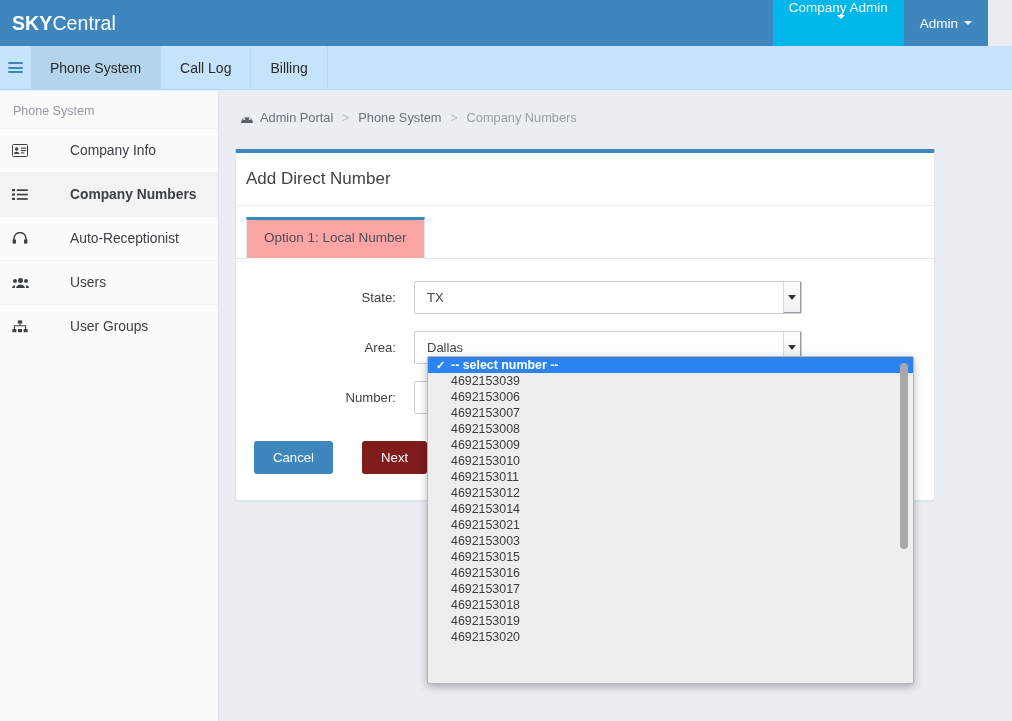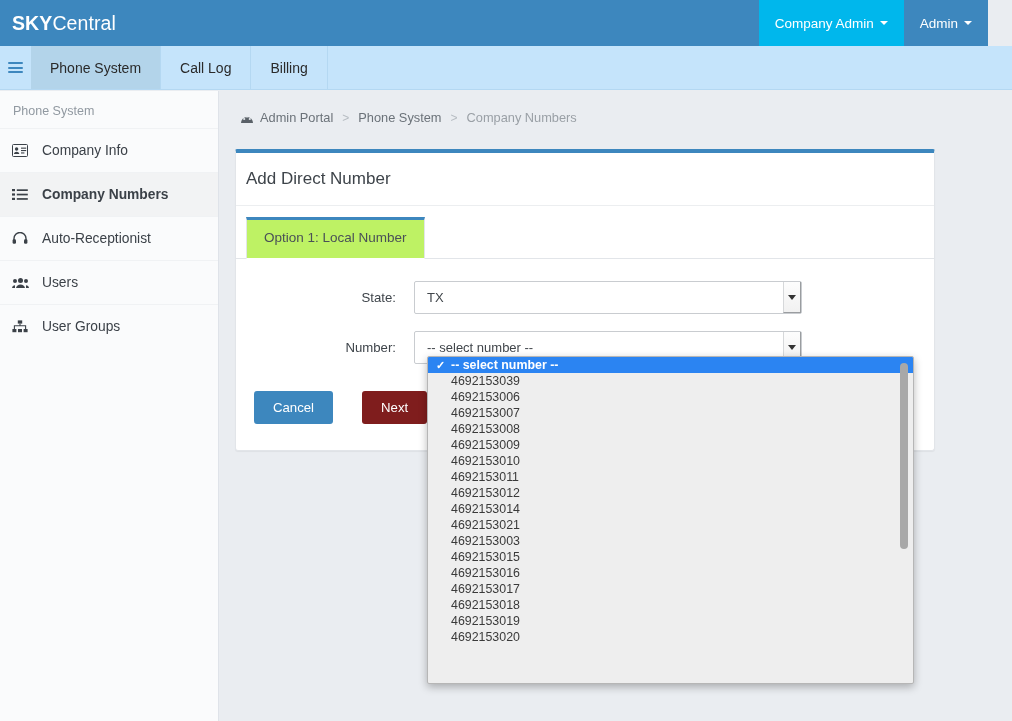--- a/index.html
+++ b/index.html
@@ -30,21 +30,21 @@
   #brand .b-light  { font-weight: normal; }
   #topbar .spacer { flex: 1 1 auto; }
   .top-link {
     display: flex; align-items: center;
     padding: 0 16px;
     color: #ffffff;
     font-size: 13.5px;
     white-space: nowrap;
     cursor: pointer;
   }
-  .top-link.active-admin { background: #00b7ec; }
+  .top-link.active-admin { background: #00b7ec; flex-direction: column; }
   .caret {
     display: inline-block;
     width: 0; height: 0;
     margin-left: 6px;
     border-left: 4px solid transparent;
     border-right: 4px solid transparent;
     border-top: 4px solid #ffffff;
   }
 
   
@@ -90,20 +90,21 @@
     color: #9199a1;
   }
   .side-item {
     display: flex; align-items: center;
     height: 44px;
     padding: 0 12px;
     font-size: 13.8px;
     color: #3b4148;
     cursor: pointer;
     border-top: 1px solid #f0f2f4;
+    gap: 28px;
   }
   .side-item.active {
     background: #f2f3f4;
     font-weight: bold;
   }
   .side-ico {
     width: 20px; margin-right: 10px;
     display: flex; align-items: center; justify-content: flex-start;
     color: #3b4148;
     flex: 0 0 auto;
@@ -156,21 +157,21 @@
     color: #4a5057;
     cursor: pointer;
     background: transparent;
     border: 1px solid transparent;
     border-bottom: none;
     position: relative;
     top: 1px;
     white-space: nowrap;
   }
   .ptab.active {
-    background: #bef264;
+    background: #fca5a5;
     border-color: #e2e5e9;
     border-top: 3px solid #3d87be;
     padding-top: 10px;
     border-bottom: 1px solid #ffffff;
   }
 
   
   #formbody { padding: 22px 18px 4px 18px; }
   .frow { display: flex; align-items: center; margin-bottom: 17px; }
   .flabel {
@@ -409,20 +410,31 @@
         <div class="fctl">
           <div class="fakeselect">
             <span>TX</span>
           </div>
           <div class="selbtn">
               <span class="tri"></span>
             </div>
         </div>
       </div>
 
+      <div class="frow">
+        <div class="flabel">Area:</div>
+        <div class="fctl">
+          <div class="fakeselect">
+            <span>Dallas</span>
+          </div>
+          <div class="selbtn">
+              <span class="tri"></span>
+            </div>
+        </div>
+      </div>
 
       <div class="frow">
         <div class="flabel">Number:</div>
         <div class="fctl">
           <div class="fakeselect">
             <span>-- select number --</span>
           </div>
           <div class="selbtn">
               <span class="tri"></span>
             </div>

